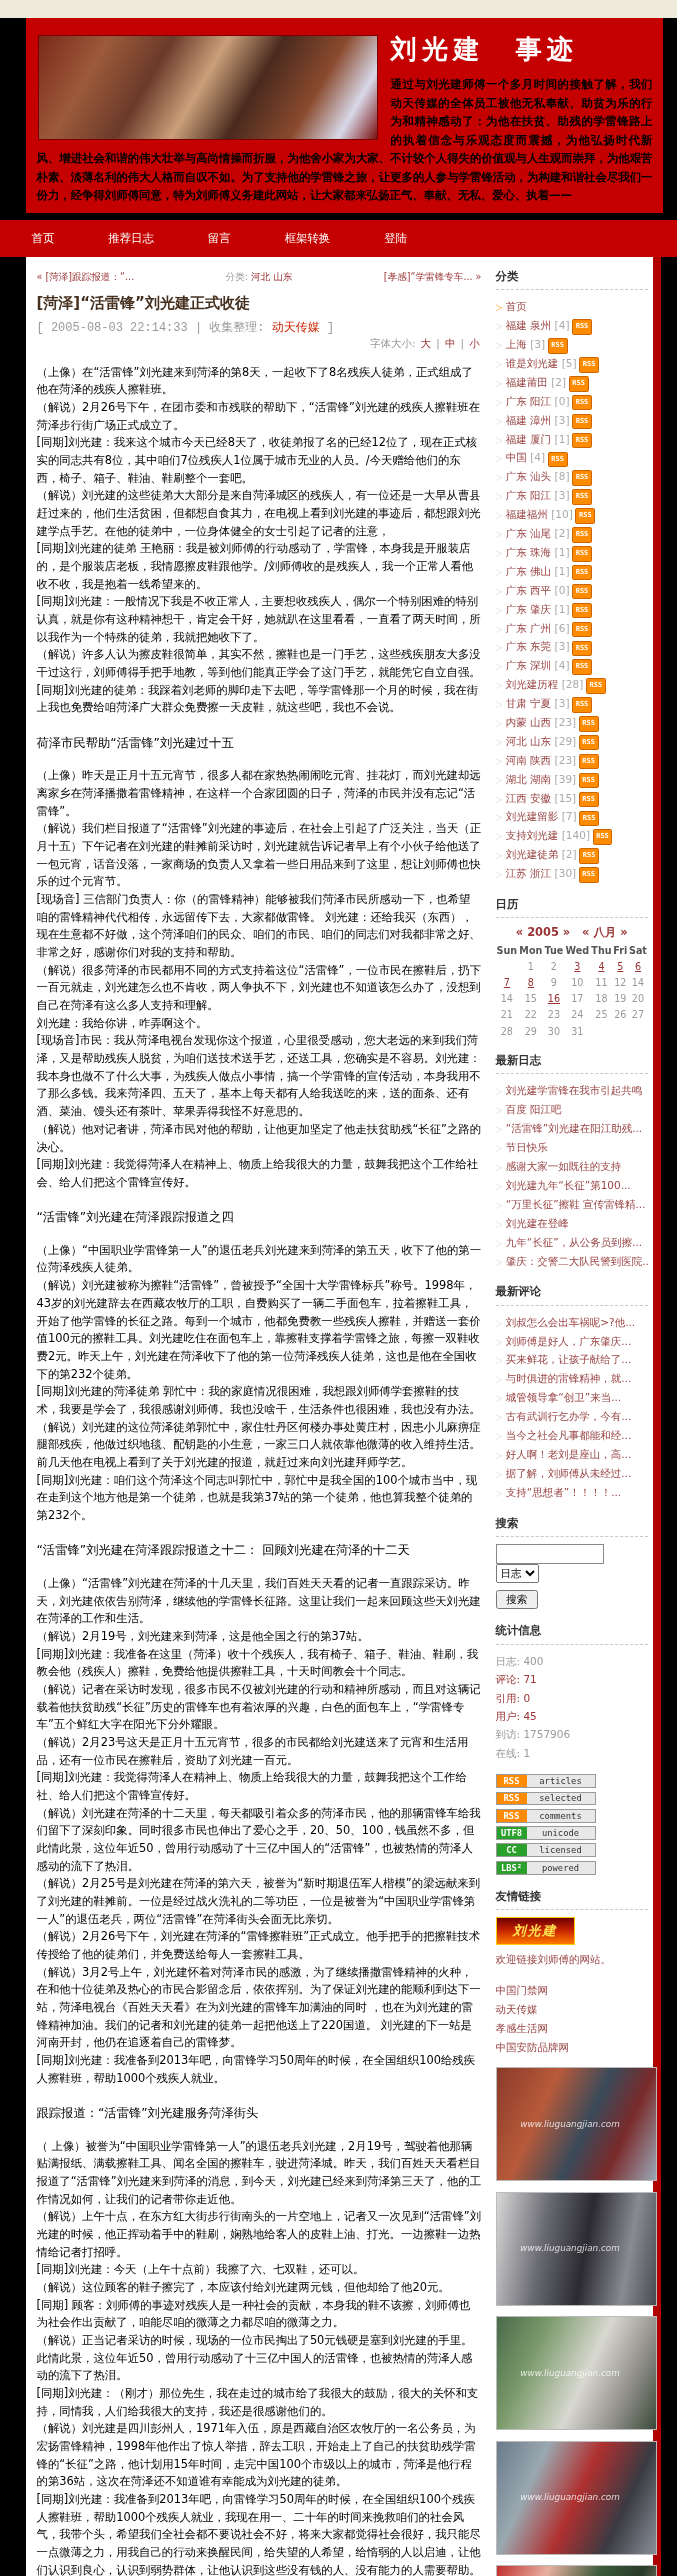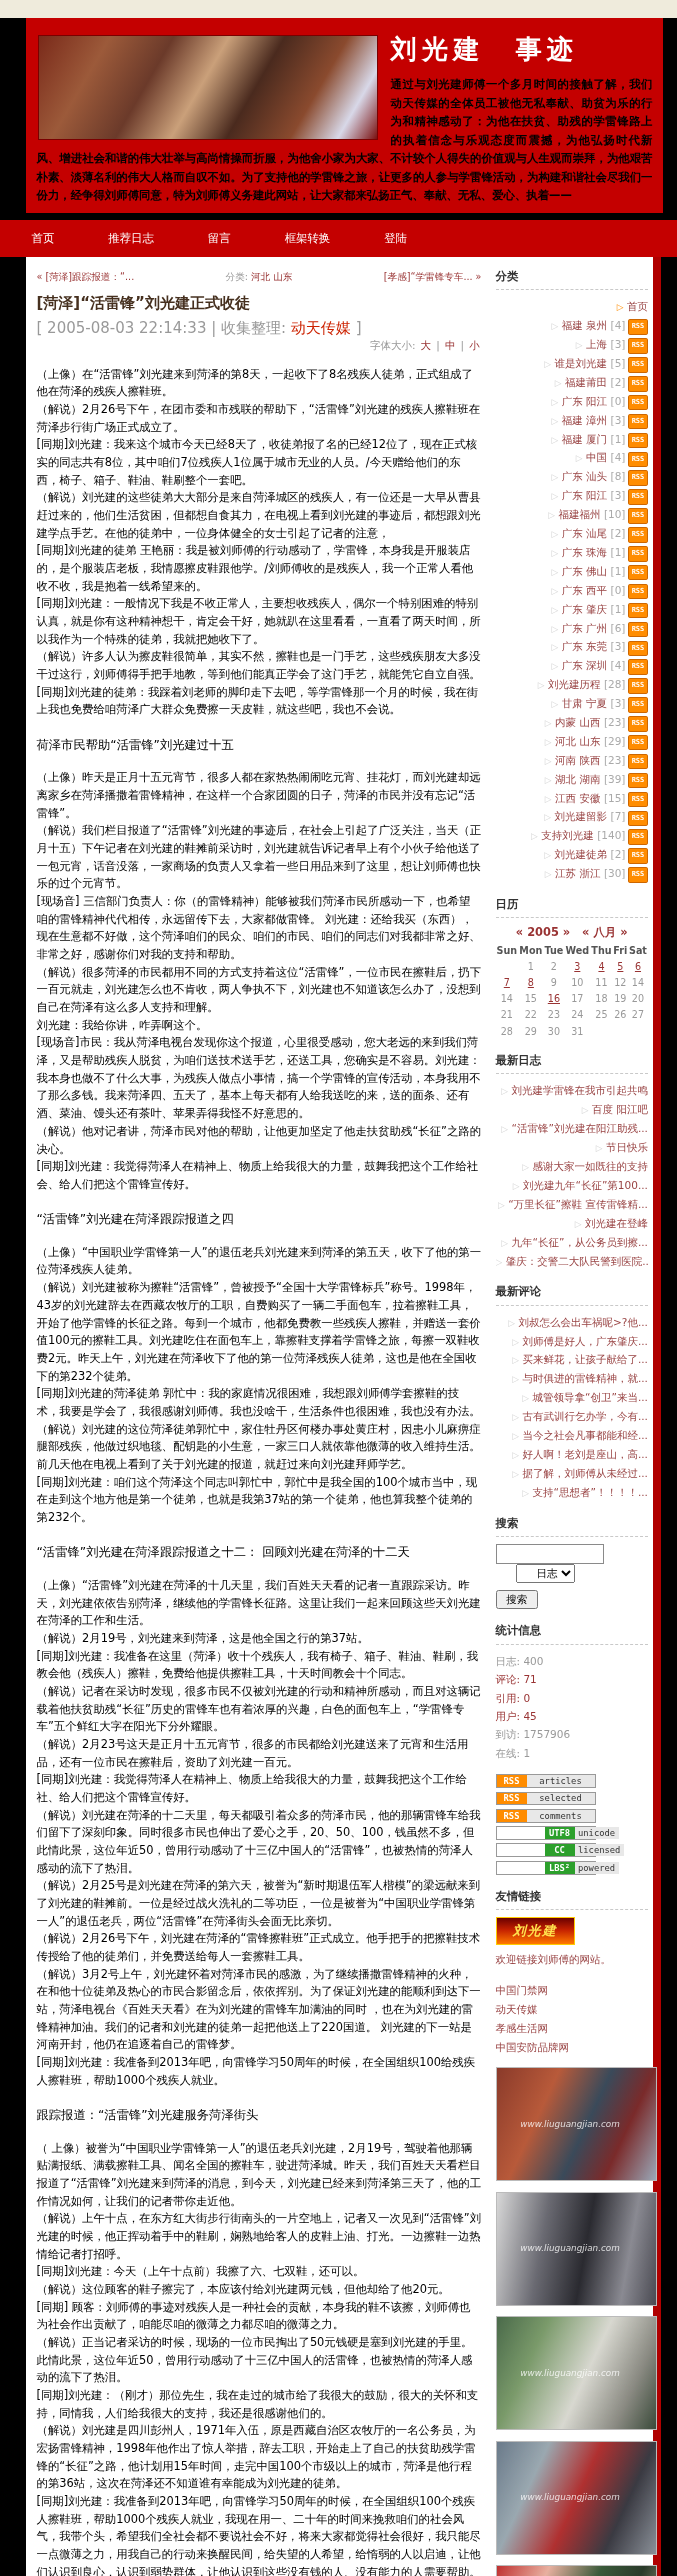--- a/index.html
+++ b/index.html
@@ -16,58 +16,58 @@
   
   .content{background:#fff;margin-left:26px;margin-right:15.8px;border-right:8.8px solid #b00000;display:flex;align-items:flex-start;}
   .main-col{width:445px;padding:7px 7px 35px 10.5px;}
   .side-col{flex:1;padding:7px 5.3px 35px 7px;min-width:0;}
   a{cursor:pointer;}
   
   .crumbs{display:flex;justify-content:space-between;font-size:9.6px;color:#999;margin:7px 0 10.5px 0;}
   .crumbs a{color:#993333;text-decoration:none;}
   .crumb-label{color:#999;}
   .post-title{font-size:15px;font-weight:bold;color:#46301f;margin:5.3px 0 5.3px 0;}
-  .post-meta{font-size:15px;color:#999;margin-bottom:1.8px;}
+  .post-meta{font-size:12px;color:#999;margin-bottom:1.8px;font-family:Liberation Mono, monospace;}
   .post-meta a{color:#cc2200;text-decoration:none;}
   .fontsize-row{text-align:right;font-size:10.5px;color:#999;margin:1.8px 0 12.3px 0;}
   .fontsize-row a{color:#993333;text-decoration:none;margin:0 1.8px;}
   
   .para{font-size:11.4px;line-height:1.55;color:#000;margin:0;}
   .sect{font-size:12.3px;font-weight:normal;color:#000;margin:17.5px 0 15.8px 0;}
   
   .sb-title{font-size:11.4px;font-weight:bold;color:#333;border-bottom:0.9px dashed #c9c9c9;
     padding:0 0 5.3px 0;margin:14px 0 7px 0;}
   .sb-title:first-child{margin-top:5.3px;}
-  .sb-item{font-size:10.5px;line-height:1.8;white-space:nowrap;overflow:hidden;text-align:right;}
+  .sb-item{font-size:10.5px;line-height:1.8;white-space:nowrap;overflow:hidden;}
   .sb-item a{color:#994444;text-decoration:none;}
   .arrow{color:#d5d5d5;margin-right:3.5px;font-size:8.8px;}
   .arrow.home{color:#ff8c00;}
   .count{color:#aaa;margin:0 2.6px 0 3.5px;}
   .rss{display:inline-block;background:#ff8c00;border:0.9px solid #cd6600;color:#fff;font-size:7px;
     font-weight:bold;padding:0 2.6px 0.9px 2.6px;border-radius:1.8px;vertical-align:0.9px;font-family:"DejaVu Sans Mono",monospace;}
   
   .cal-title{text-align:center;font-size:11.4px;font-weight:bold;color:#993333;margin:3.5px 0 1.8px 0;}
   .cal{width:100%;border-collapse:collapse;}
   .cal td,.cal th{text-align:center;font-size:9.6px;padding:2.6px 0;color:#999;}
   .cal th{color:#555;}
   .cal .cal-link{color:#993333;text-decoration:underline;cursor:pointer;}
   
   .search-row input{width:102px;height:15.8px;border:0.9px solid #8a8a8a;vertical-align:middle;}
-  .search-row select{font-size:10.5px;height:19px;vertical-align:middle;margin-left:20px;padding-left:16px;}
+  .search-row select{font-size:10.5px;height:19px;vertical-align:middle;margin-left:0;}
   .search-btn{margin-top:7px;font-size:10.5px;padding:0.9px 8.8px;}
   
   .stat{font-size:10.5px;line-height:1.75;color:#999;}
   .stat.link{color:#993333;}
   
   .badge{display:flex;width:98px;border:0.9px solid #999;margin:3.5px 0;font-size:8.8px;
     font-family:"DejaVu Sans Mono",monospace;}
   .badge .bl{padding:0.9px 3.5px;color:#fff;font-weight:bold;min-width:23px;text-align:center;}
   .badge .br{flex:1;padding:0.9px 3.5px;background:#e8e8e8;color:#333;text-align:center;}
   .badge.orange .bl{background:#ff8c00;}
-  .badge.green .bl{background:#2ca02c;margin-left:48px;}
+  .badge.green .bl{background:#2ca02c;}
   
   .logo-box{width:77px;height:26px;margin:5.3px 0;border:0.9px solid #ffcc00;text-align:center;line-height:26px;
     color:#ffe34d;font-weight:bold;font-style:italic;font-size:13px;letter-spacing:1.8px;
     background:linear-gradient(#6a0000,#c42000 45%,#ff7a00);}
   .friend{font-size:10.5px;line-height:1.8;}
   .friend a{color:#994444;text-decoration:none;}
   .welcome{display:block;margin:5.3px 0 12.3px 0;}
   .photo{width:159px;height:112px;margin:10.5px 0;position:relative;border:0.9px solid #bbb;}
   .photo span{position:absolute;left:0;right:12px;top:45%;text-align:center;color:rgba(255,255,255,.8);
     font-size:8.8px;font-style:italic;}

